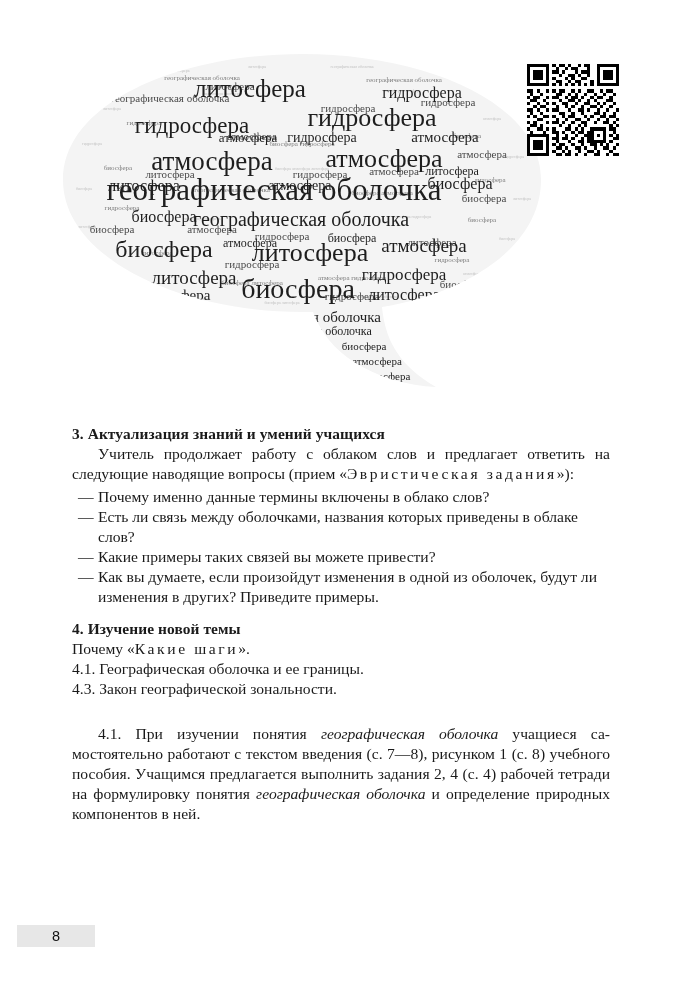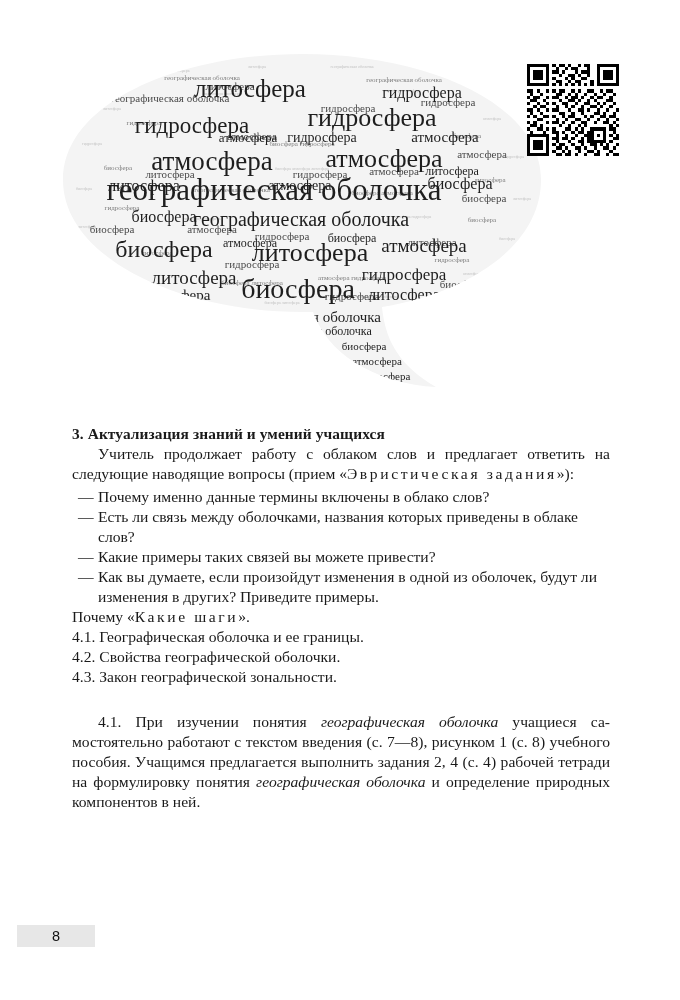--- a/index.html
+++ b/index.html
@@ -513,25 +513,25 @@
 
     <p class="para"><span>Учитель продолжает работу с облаком слов и предлагает отве­тить на следующие наводящие вопросы (прием «</span><span class="spaced">Эвристическая задания</span><span>»):</span></p>
 
     <ul class="dash-list">
       <li><span class="dash">—</span><span>Почему именно данные термины включены в облако слов?</span></li>
       <li><span class="dash">—</span><span>Есть ли связь между оболочками, названия которых приведены в облаке слов?</span></li>
       <li><span class="dash">—</span><span>Какие примеры таких связей вы можете привести?</span></li>
       <li><span class="dash">—</span><span>Как вы думаете, если произойдут изменения в одной из оболочек, будут ли изменения в других? Приведите примеры.</span></li>
     </ul>
 
+    <div class="heading">4. Изучение новой темы</div>
 
     <p class="plain-line"><span>Почему «</span><span class="spaced">Какие шаги</span><span>».</span></p>
 
     <p class="plain-line">4.1. Географическая оболочка и ее границы.</p>
-    <p class="plain-line">4.2. Свойства географической оболочки.</p>
     <p class="plain-line">4.3. Закон географической зональности.</p>
 
     <div class="block-gap-lg"></div>
 
     <p class="para"><span>4.1. При изучении понятия </span><span class="ital">географическая оболочка</span><span> учащиеся са­мостоятельно работают с текстом введения (с. 7—8), рисунком 1 (с. 8) учебного пособия. Учащимся предлагается выполнить задания 2, 4 (с. 4) рабочей тетради на формулировку понятия </span><span class="ital">географическая оболочка</span><span> и определение природных компонентов в ней.</span></p>
   </div>
 
   <div class="page-number-band">
     <div class="page-number">8</div>
   </div>

